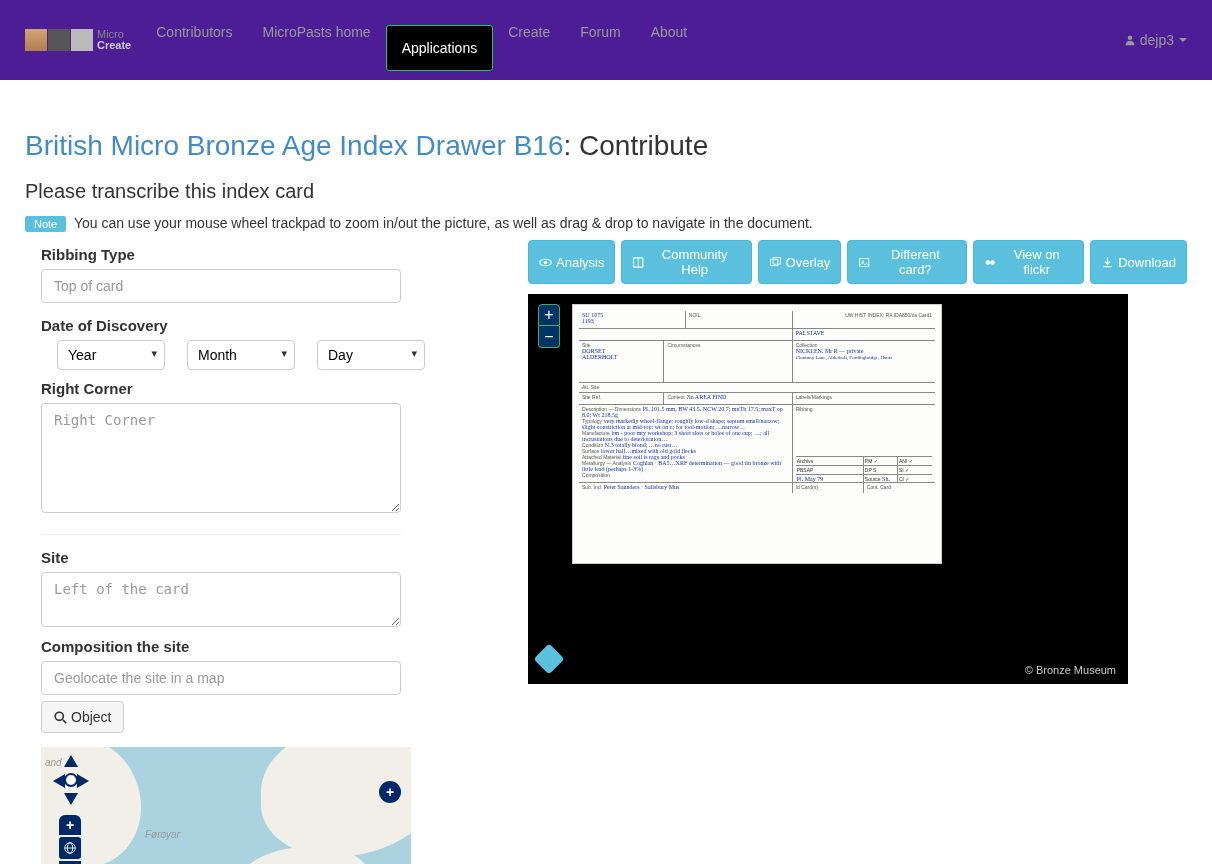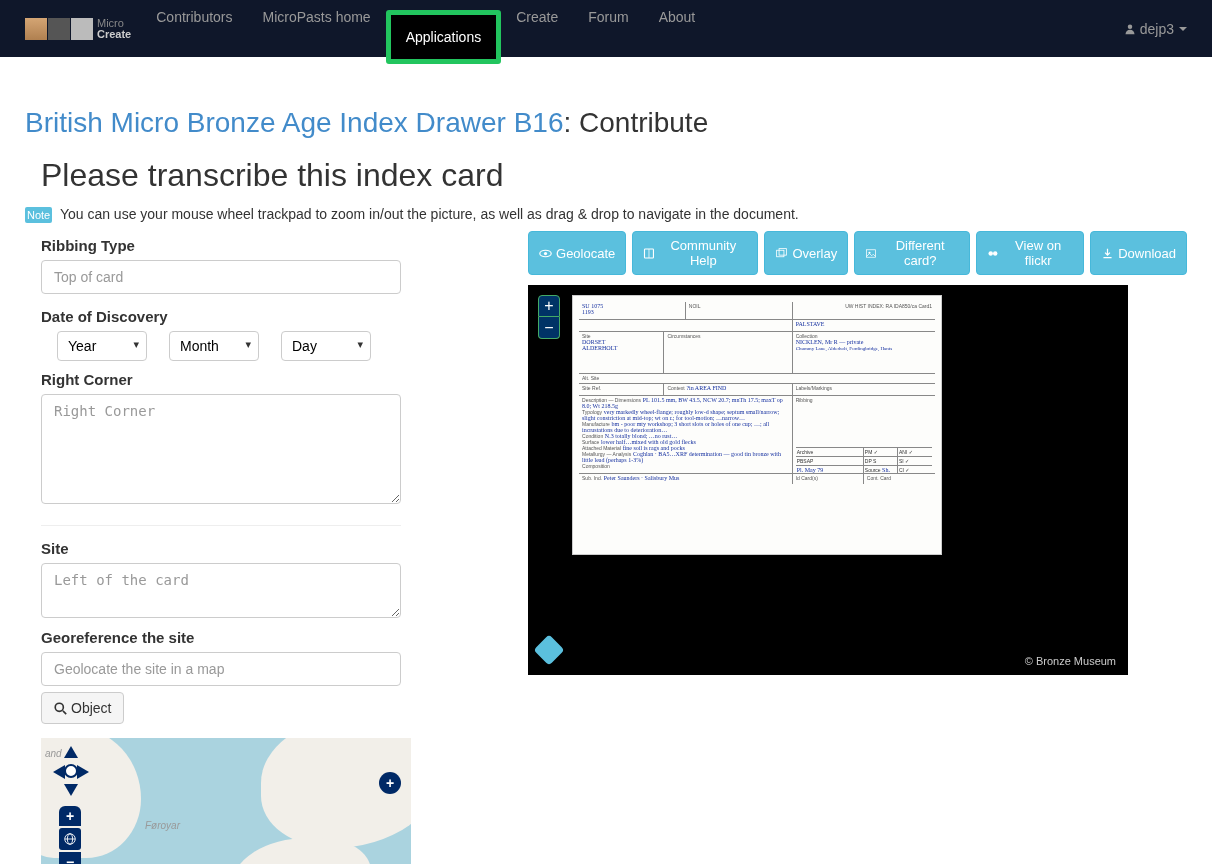--- a/index.html
+++ b/index.html
@@ -1,50 +1,50 @@
 <!DOCTYPE html>
 <html><head>
 <meta charset="utf-8">
 <style>
 * { box-sizing: border-box; margin: 0; padding: 0; }
 body { font-family: "Helvetica Neue", Helvetica, Arial, sans-serif; font-size: 14px; color: #333; background: #fff; }
-.navbar { background: #0f172a; height: 57px; display: flex; align-items: center; padding: 0 25px; }
+.navbar { background: #4c1d95; height: 80px; display: flex; align-items: center; padding: 0 25px; }
 .navbar-brand { display: flex; align-items: center; margin-right: 10px; }
 .logo-avatars { display: flex; }
 .logo-avatar { width: 22px; height: 22px; background: #888; margin-right: 1px; }
 .logo-avatar.a1 { background: linear-gradient(#d4a574, #b08050); }
 .logo-avatar.a2 { background: #555; }
 .logo-avatar.a3 { background: #bbb; }
 .logo-text { display: flex; flex-direction: column; margin-left: 3px; font-size: 11px; line-height: 11px; color: #888; }
 .logo-text .top { color: #888; }
 .logo-text .bot { color: #ccc; font-weight: bold; }
 .nav-items { display: flex; list-style: none; }
 .nav-items li a { display: block; padding: 24px 15px; color: #999; text-decoration: none; font-size: 14px; }
-.nav-items li.active a { background: #000; color: #fff; border: 5px solid #22c55e; border-radius: 3px; padding: 14px 15px; margin-top: 16px; }
+.nav-items li.active a { background: #000; color: #fff; border: 1px solid #22c55e; border-radius: 3px; padding: 14px 15px; margin-top: 16px; }
 .nav-items li.active { padding: 9px 0; }
 .nav-right { margin-left: auto; color: #999; display: flex; align-items: center; cursor: pointer; }
 .nav-right .caret { display: inline-block; width: 0; height: 0; margin-left: 5px; border-left: 4px solid transparent; border-right: 4px solid transparent; border-top: 4px solid #999; }
 .user-icon { display: inline-block; width: 12px; height: 12px; margin-right: 4px; }
 .container { padding: 20px 25px; }
 h2 { font-size: 28px; font-weight: 400; margin: 30px 0 15px; }
 h2 a { color: #428bca; text-decoration: none; }
 h2 .suffix { color: #333; }
-h3 { font-size: 32px; font-weight: 400; margin: 18px 16px 12px; }
-.note-badge { display: inline-block; background: #5bc0de; color: #fff; font-size: 11px; padding: 2px 2px; border-radius: 2px; margin-right: 4px; }
+h3 { font-size: 20px; font-weight: 400; margin: 18px 0 12px; }
+.note-badge { display: inline-block; background: #5bc0de; color: #fff; font-size: 11px; padding: 2px 9px; border-radius: 2px; margin-right: 4px; }
 .note-line { font-size: 14px; margin-bottom: 8px; }
 .row { display: flex; }
 .col-left { width: 42%; padding-right: 15px; }
 .col-right { width: 58%; padding-left: 15px; }
 label.field-label { display: block; font-weight: bold; font-size: 15px; margin: 6px 0 6px 16px; }
 .form-control { width: 360px; padding: 8px 12px; border: 1px solid #ccc; border-radius: 4px; font-size: 14px; color: #555; margin-left: 16px; }
 .form-control::placeholder { color: #999; }
 textarea.form-control { height: 110px; resize: vertical; }
 textarea.form-control.small { height: 55px; }
 .date-selects { display: flex; gap: 22px; margin-left: 32px; }
-.date-select { position: relative; width: 90px; }
+.date-select { position: relative; width: 108px; }
 .date-select select { width: 100%; padding: 6px 20px 6px 10px; border: 1px solid #ccc; border-radius: 4px; font-size: 14px; appearance: none; background: #fff; }
 .date-select::after { content: "▾"; position: absolute; right: 8px; top: 7px; font-size: 11px; pointer-events: none; }
 hr.divider { border: none; border-top: 1px solid #eee; margin: 18px 16px 14px; width: 360px; }
 .search-btn { display: inline-flex; align-items: center; background: #f5f5f5; border: 1px solid #ccc; border-radius: 4px; padding: 7px 12px; margin: 6px 0 0 16px; cursor: pointer; font-size: 14px; color: #333; }
 .search-btn svg { margin-right: 4px; }
 .map-box { width: 370px; height: 150px; margin: 14px 0 0 16px; background: #aad3df; position: relative; overflow: hidden; }
 .map-land { position: absolute; background: #f2efe9; }
 .map-land.l1 { left: -20px; top: -10px; width: 120px; height: 130px; border-radius: 40% 60% 50% 30%; }
 .map-land.l2 { right: -30px; top: -20px; width: 180px; height: 130px; border-radius: 50% 30% 60% 40%; }
 .map-land.l3 { right: 40px; bottom: -40px; width: 140px; height: 90px; border-radius: 60% 40% 30% 50%; }
@@ -150,21 +150,21 @@
       </div>
 
       <label class="field-label" style="margin-top:10px">Right Corner</label>
       <textarea class="form-control" placeholder="Right Corner" style=""></textarea>
 
       <hr class="divider">
 
       <label class="field-label">Site</label>
       <textarea class="form-control small" placeholder="Left of the card" style=""></textarea>
 
-      <label class="field-label" style="margin-top:8px">Georeference the site</label>
+      <label class="field-label" style="margin-top:8px">Composition the site</label>
       <input class="form-control" placeholder="Geolocate the site in a map" style="">
       <button class="search-btn">
         <svg width="13" height="13" viewBox="0 0 16 16" fill="none" stroke="#333" stroke-width="2">
             <circle cx="6.5" cy="6.5" r="5"></circle>
             <line x1="11" y1="11" x2="15" y2="15"></line>
           </svg>
         <span>Object</span>
       </button>
 
       <div class="map-box">
@@ -196,21 +196,21 @@
       </div>
     </div>
 
     <div class="col-right">
       <div class="toolbar">
         <button class="toolbar-btn">
             <svg width="13" height="13" viewBox="0 0 16 16" fill="#fff">
               <ellipse cx="8" cy="8" rx="7" ry="4" fill="none" stroke="#fff" stroke-width="1.5"></ellipse>
               <circle cx="8" cy="8" r="2"></circle>
             </svg>
-            <span>Geolocate</span>
+            <span>Analysis</span>
           </button>
         <button class="toolbar-btn">
             <svg width="13" height="13" viewBox="0 0 16 16" fill="#fff">
               <rect x="2" y="2" width="12" height="12" rx="1" fill="none" stroke="#fff" stroke-width="1.5"></rect>
               <line x1="8" y1="2" x2="8" y2="14" stroke="#fff"></line>
             </svg>
             <span>Community Help</span>
           </button>
         <button class="toolbar-btn">
             <svg width="13" height="13" viewBox="0 0 16 16" fill="#fff">

